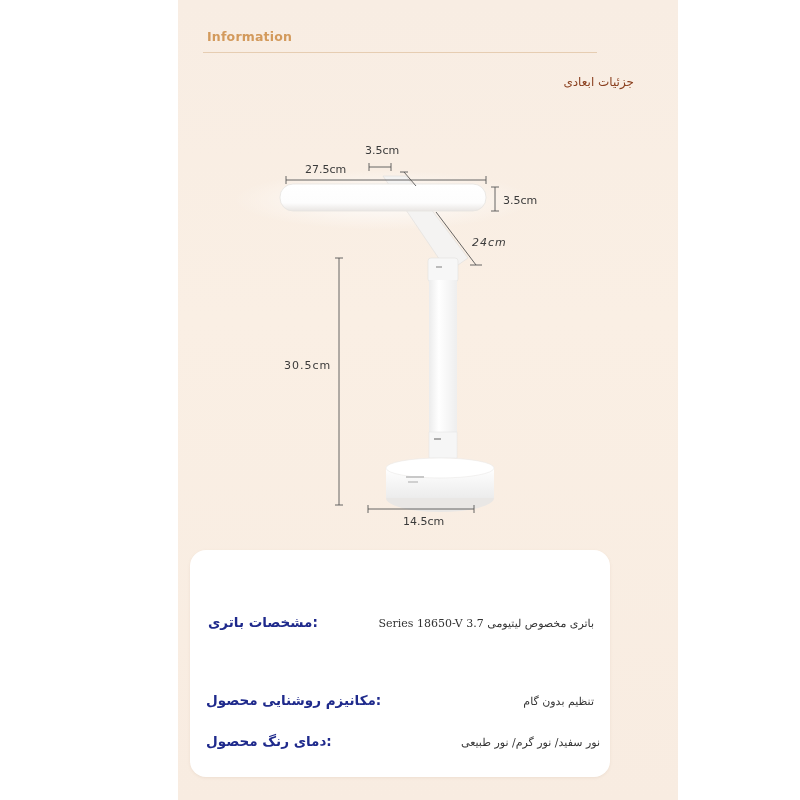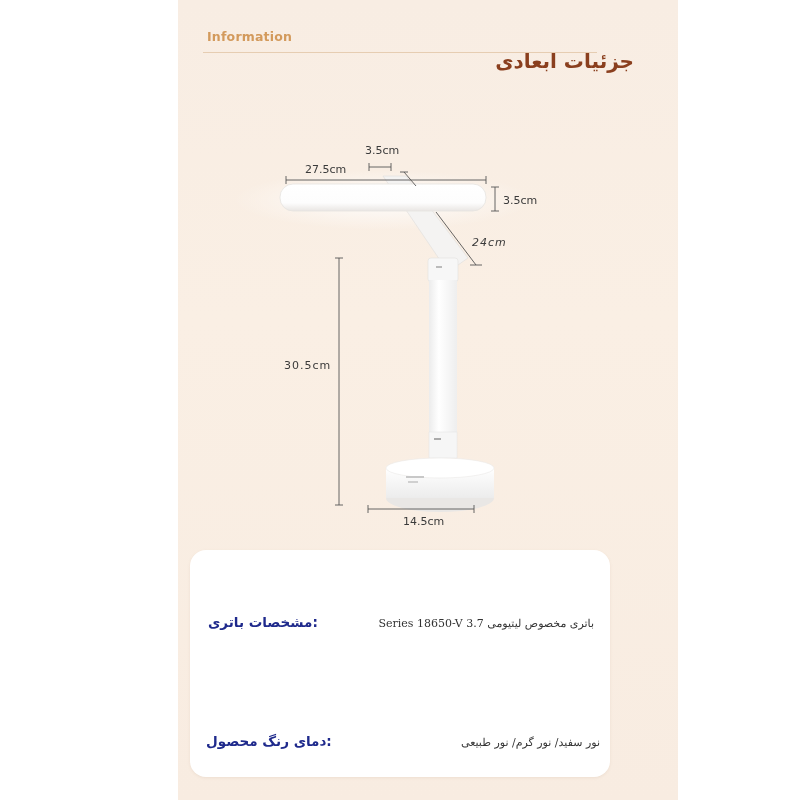--- a/index.html
+++ b/index.html
@@ -32,24 +32,24 @@
       position: absolute;
       left: 25px;
       top: 52px;
       width: 394px;
       height: 1px;
       background: #e6cdb2;
     }
     .section-title {
       position: absolute;
       right: 44px;
-      top: 49px;
-      font-family: "DejaVu Sans", sans-serif;
-      font-weight: bold;
-      font-size: 20px;
+      top: 75px;
+      font-family: "DejaVu Sans", sans-serif;
+      font-weight: normal;
+      font-size: 12px;
       color: #8a3f1e;
       direction: rtl;
     }
     .diagram {
       position: absolute;
       left: 0;
       top: 0;
       width: 444px;
       height: 545px;
     }
@@ -192,19 +192,23 @@
 
   <div class="card">
 
 
     <div class="row" style="top:64px;">
       <span class="lbl" style="left:18px; top:0;">:مشخصات باتری</span>
       <span class="val" style="right:16px; top:3px;">باتری مخصوص لیتیومی Series 18650-V 3.7</span>
     </div>
 
 
+    <div class="row" style="top:142px;">
+      <span class="lbl" style="left:16px; top:0;">:مکانیزم روشنایی محصول</span>
+      <span class="val" style="right:16px; top:3px;">تنظیم بدون گام</span>
+    </div>
 
     <div class="row" style="top:183px;padding-left:6px;">
       <span class="lbl" style="left:16px; top:0;">:دمای رنگ محصول</span>
       <span class="val" style="right:16px; top:3px;">نور سفید/ نور گرم/ نور طبیعی</span>
     </div>
   </div>
 </div>
 
 </body></html>

